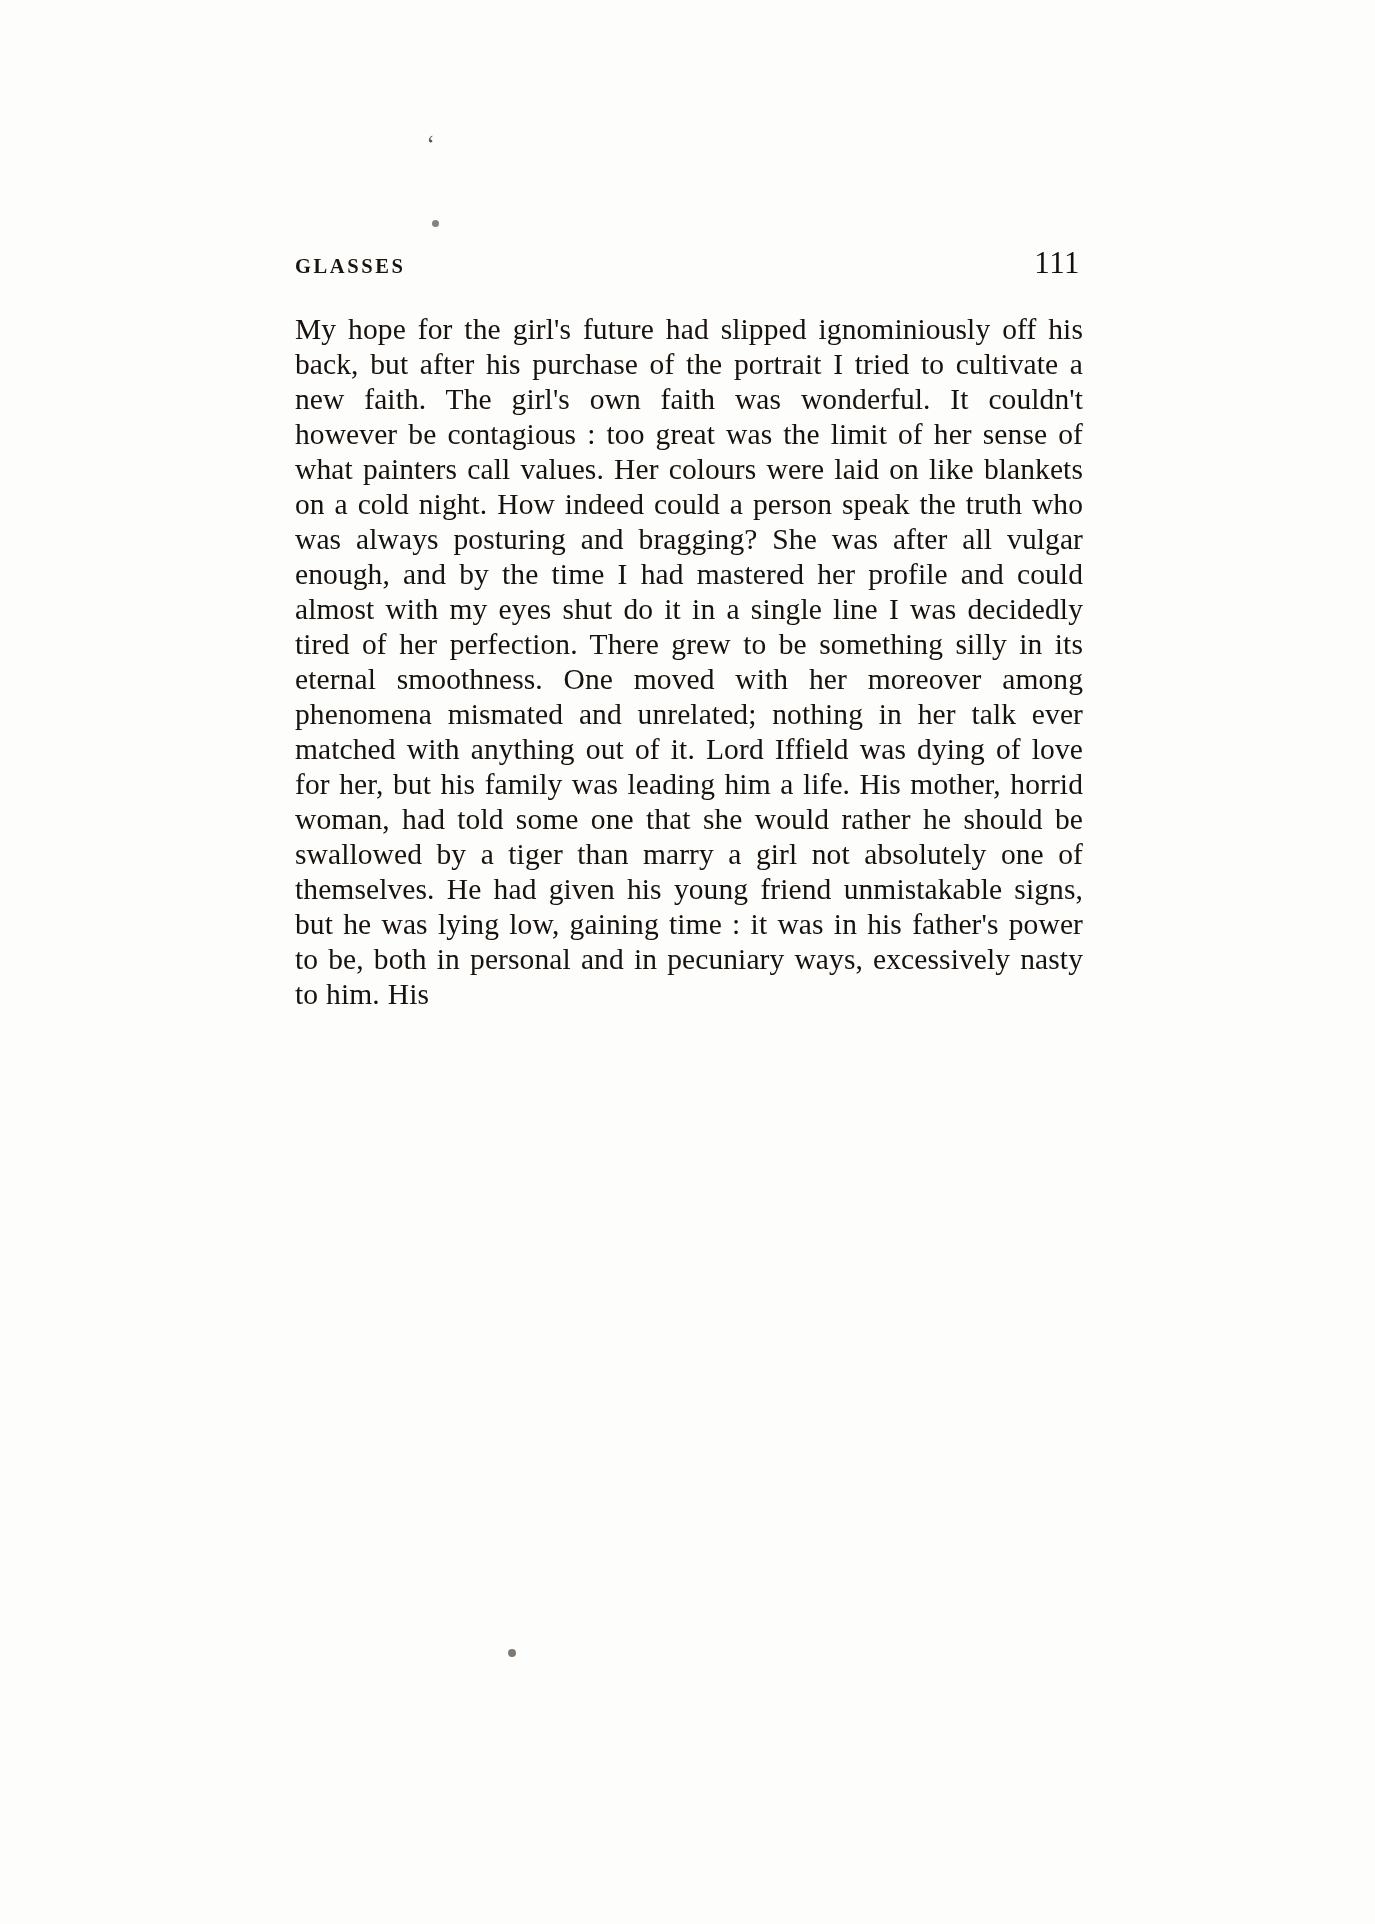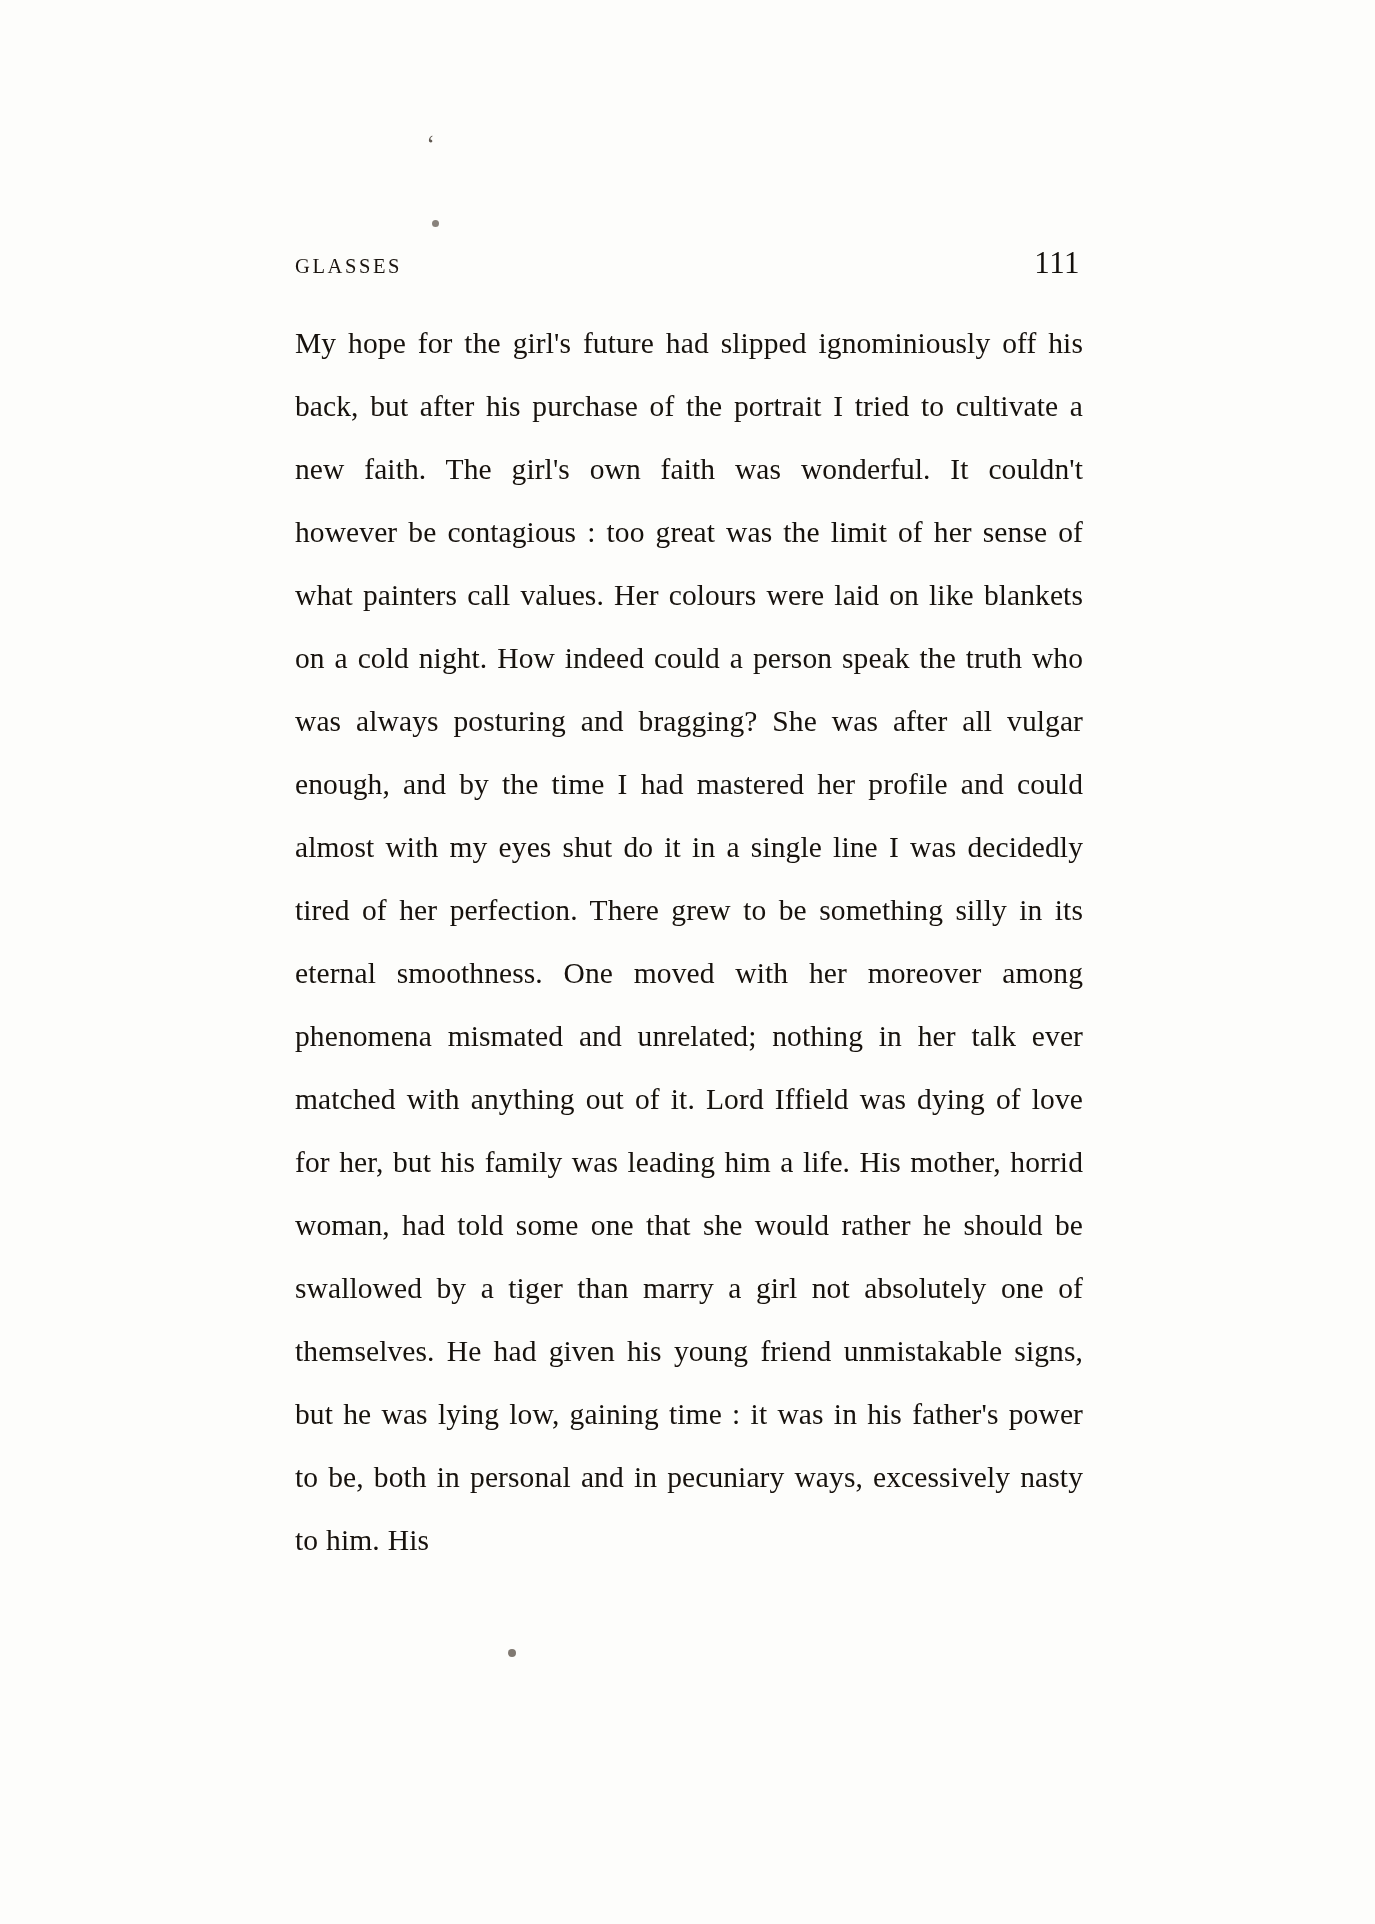--- a/index.html
+++ b/index.html
@@ -57,21 +57,21 @@
     position: absolute;
     left: 295px;
     top: 245px;
     width: 785px;
     display: flex;
     align-items: baseline;
     justify-content: space-between;
   }
   .running-head {
     font-family: "Liberation Serif", serif;
-    font-weight: normal;
+    font-weight: bold;
     font-size: 20.5px;
     letter-spacing: 2.6px;
     color: #1a140f;
   }
   .folio {
     font-family: "Liberation Serif", serif;
     font-weight: normal;
     font-size: 31px;
     color: #14100c;
     letter-spacing: .5px;
@@ -80,21 +80,21 @@
   .textblock {
     position: absolute;
     left: 295px;
     top: 312px;
     width: 788px;
   }
   .textblock p {
     margin: 0;
     font-family: "Liberation Serif", serif;
     font-size: 29.5px;
-    line-height: 63px;
+    line-height: 35px;
     text-align: justify;
     text-justify: inter-word;
     color: #17120d;
     letter-spacing: .1px;
     word-spacing: .5px;
     -webkit-font-smoothing: antialiased;
   }
   .textblock p.last-para {
     text-align: justify;
   }

